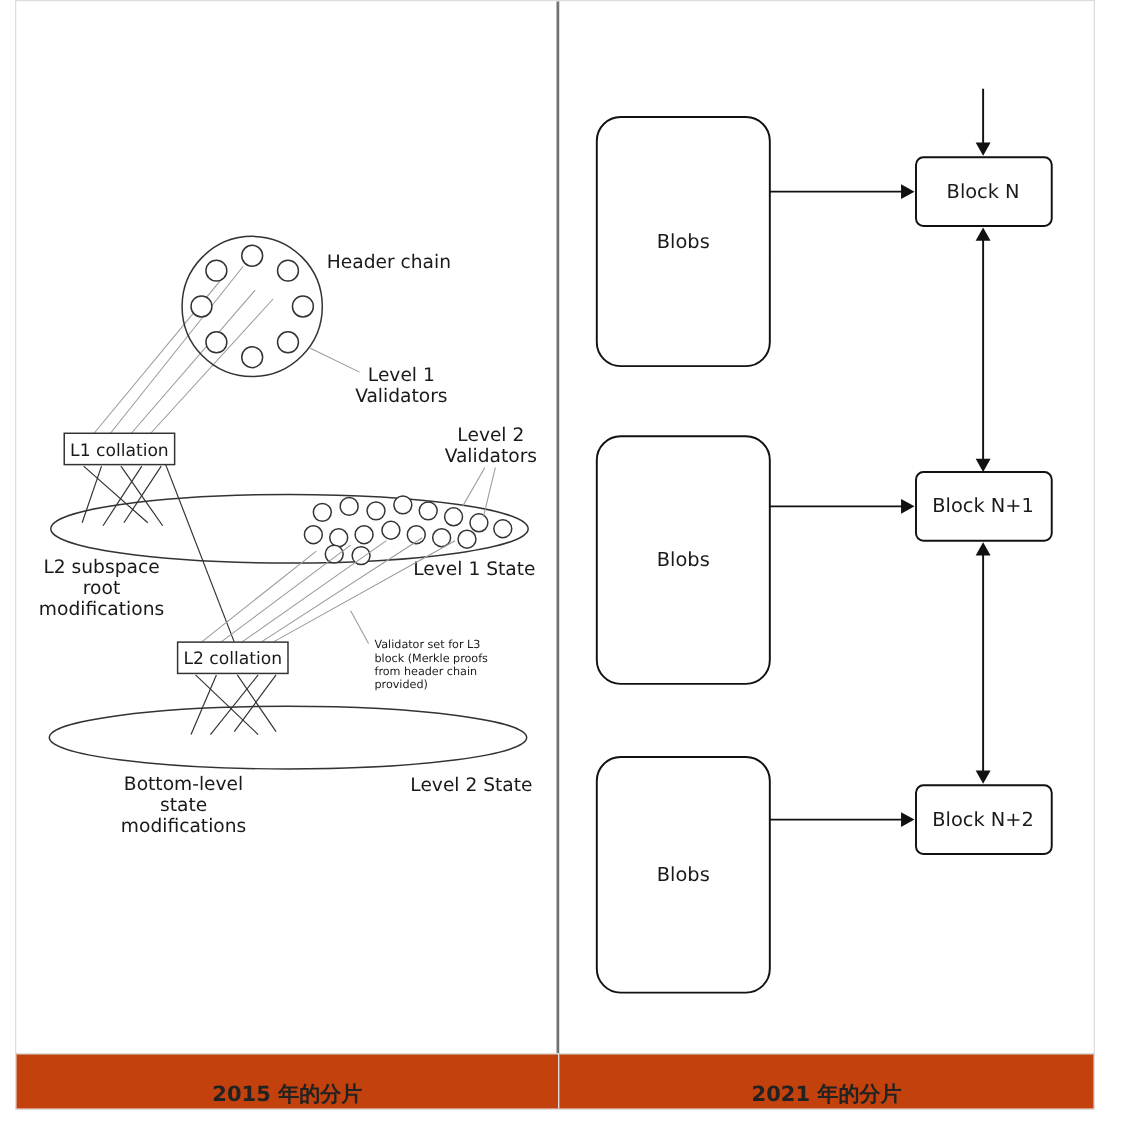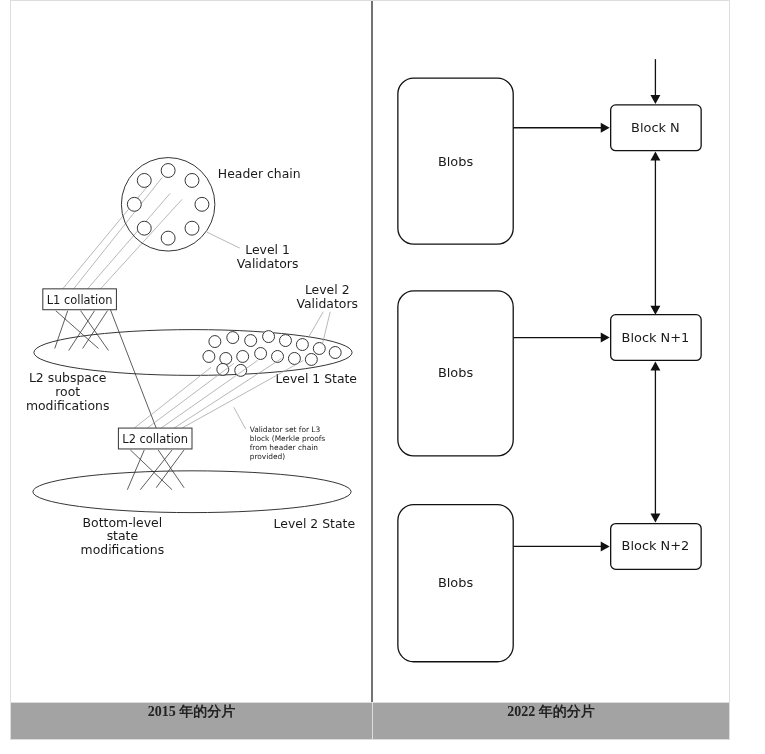--- a/index.html
+++ b/index.html
@@ -6,22 +6,22 @@
   body { background:#fff; font-family:"DejaVu Sans","Liberation Sans",sans-serif; }
   .page { position:relative; width:765px; height:754px; background:#fff; overflow:hidden; }
   .table {
     position:absolute; left:10px; top:0; width:720px; height:740px;
     display:grid; grid-template-columns:362px 1fr; grid-template-rows:1fr 37px;
     border:1px solid #ddd; background:#fff;
   }
   .dcell { position:relative; background:#fff; }
   .dcell-left { border-right:2px solid #737373; }
   .caption {
-    border-top:1px solid #ddd; display:flex; align-items:flex-start; justify-content:center;
-    font-weight:bold; font-size:14px; color:#222; background:#a3a3a3;font-family:Liberation Serif, serif;
+    border-top:1px solid #ddd; display:flex; align-items:flex-end; justify-content:center;
+    font-weight:bold; font-size:14px; color:#222; background:#c2410c;
   }
   .caption-left { border-right:1px solid #ddd; }
   svg.diagram { position:absolute; left:0; top:0; width:100%; height:100%; display:block; }
   svg text { font-family:"DejaVu Sans","Liberation Sans",sans-serif; fill:#1a1a1a; }
   .shape { fill:none; stroke:#333; stroke-width:1; }
   .dot   { fill:#fff; stroke:#333; stroke-width:1; }
   .box   { fill:#fff; stroke:#333; stroke-width:1; }
   .conn  { stroke:#999; stroke-width:0.7; }
   .braid { stroke:#333; stroke-width:0.8; }
   .t13 { font-size:12.5px; }
@@ -204,17 +204,17 @@
           <line class="aline" x1="141" y1="547" x2="230" y2="547"></line>
           <polygon class="ahead" points="229,542 229,552 238,547"></polygon>
         </g>
       </svg>
     </div>
 
     <div class="caption caption-left">
       <span>2015 年的分片</span>
     </div>
     <div class="caption">
-      <span>2022 年的分片</span>
+      <span>2021 年的分片</span>
     </div>
 
   </div>
 </div>
 
 </body></html>

